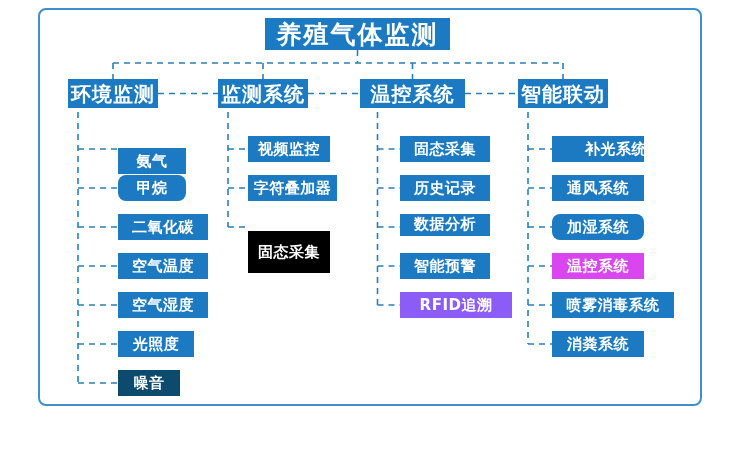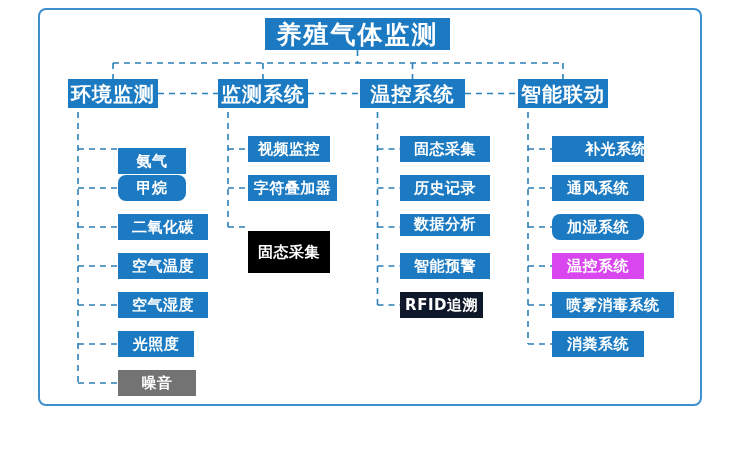--- a/index.html
+++ b/index.html
@@ -124,31 +124,31 @@
 
   <div id="nodes-layer">
       <div class="node title" style="left: 265px; top: 18px; width: 185px; height: 32px; background: rgb(27, 122, 193);">养殖气体监测</div>
       <div class="node level2" style="left: 68px; top: 79px; width: 90px; height: 29px; background: rgb(27, 122, 193);">环境监测</div>
       <div class="node leaf" style="left: 118px; top: 148px; width: 68px; height: 26px; background: rgb(27, 122, 193);">氨气</div>
       <div class="node leaf" style="left: 118px; top: 175px; width: 68px; height: 26px; background: rgb(27, 122, 193); border-radius: 8px;">甲烷</div>
       <div class="node leaf" style="left: 118px; top: 214px; width: 90px; height: 26px; background: rgb(27, 122, 193);">二氧化碳</div>
       <div class="node leaf" style="left: 118px; top: 253px; width: 90px; height: 26px; background: rgb(27, 122, 193);">空气温度</div>
       <div class="node leaf" style="left: 118px; top: 292px; width: 90px; height: 26px; background: rgb(27, 122, 193);">空气湿度</div>
       <div class="node leaf" style="left: 118px; top: 331px; width: 76px; height: 26px; background: rgb(27, 122, 193); text-align: center;">光照度</div>
-      <div class="node leaf" style="left: 118px; top: 370px; width: 78px; height: 26px; background: #737373;">噪音</div>
+      <div class="node leaf" style="left: 118px; top: 370px; width: 62px; height: 26px; background: #0c4a6e;">噪音</div>
       <div class="node level2" style="left: 218px; top: 79px; width: 90px; height: 29px; background: rgb(27, 122, 193);">监测系统</div>
       <div class="node leaf" style="left: 248px; top: 136px; width: 82px; height: 26px; background: rgb(27, 122, 193);">视频监控</div>
       <div class="node leaf" style="left: 248px; top: 175px; width: 89px; height: 26px; background: rgb(27, 122, 193);">字符叠加器</div>
       <div class="node leaf" style="left: 248px; top: 231px; width: 82px; height: 42px; background: #000000;">固态采集</div>
       <div class="node level2" style="left: 360px; top: 79px; width: 105px; height: 29px; background: rgb(27, 122, 193);">温控系统</div>
       <div class="node leaf" style="left: 400px; top: 136px; width: 90px; height: 26px; background: rgb(27, 122, 193);">固态采集</div>
       <div class="node leaf" style="left: 400px; top: 175px; width: 90px; height: 26px; background: rgb(27, 122, 193);">历史记录</div>
       <div class="node leaf" style="left: 400px; top: 214px; width: 90px; height: 22px; background: rgb(27, 122, 193); font-family: Liberation Mono, monospace;">数据分析</div>
       <div class="node leaf" style="left: 400px; top: 253px; width: 90px; height: 26px; background: rgb(27, 122, 193);">智能预警</div>
-      <div class="node leaf" style="left: 400px; top: 292px; width: 83px; height: 26px; background: #0f172a; text-align: center;">RFID追溯</div>
+      <div class="node leaf" style="left: 400px; top: 292px; width: 112px; height: 26px; background: #8b5cf6; text-align: center;">RFID追溯</div>
       <div class="node level2" style="left: 518px; top: 79px; width: 90px; height: 29px; background: rgb(27, 122, 193);">智能联动</div>
       <div class="node leaf" style="left: 552px; top: 136px; width: 92px; height: 26px; background: rgb(27, 122, 193); padding-left: 36px;">补光系统</div>
       <div class="node leaf" style="left: 552px; top: 175px; width: 92px; height: 26px; background: rgb(27, 122, 193);">通风系统</div>
       <div class="node leaf" style="left: 552px; top: 214px; width: 92px; height: 26px; background: rgb(27, 122, 193); border-radius: 8px;">加湿系统</div>
       <div class="node leaf" style="left: 552px; top: 253px; width: 92px; height: 26px; background: #d946ef;">温控系统</div>
       <div class="node leaf" style="left: 552px; top: 292px; width: 122px; height: 26px; background: rgb(27, 122, 193);">喷雾消毒系统</div>
       <div class="node leaf" style="left: 552px; top: 331px; width: 92px; height: 26px; background: rgb(27, 122, 193);">消粪系统</div>
     </div>
 
 </div>

